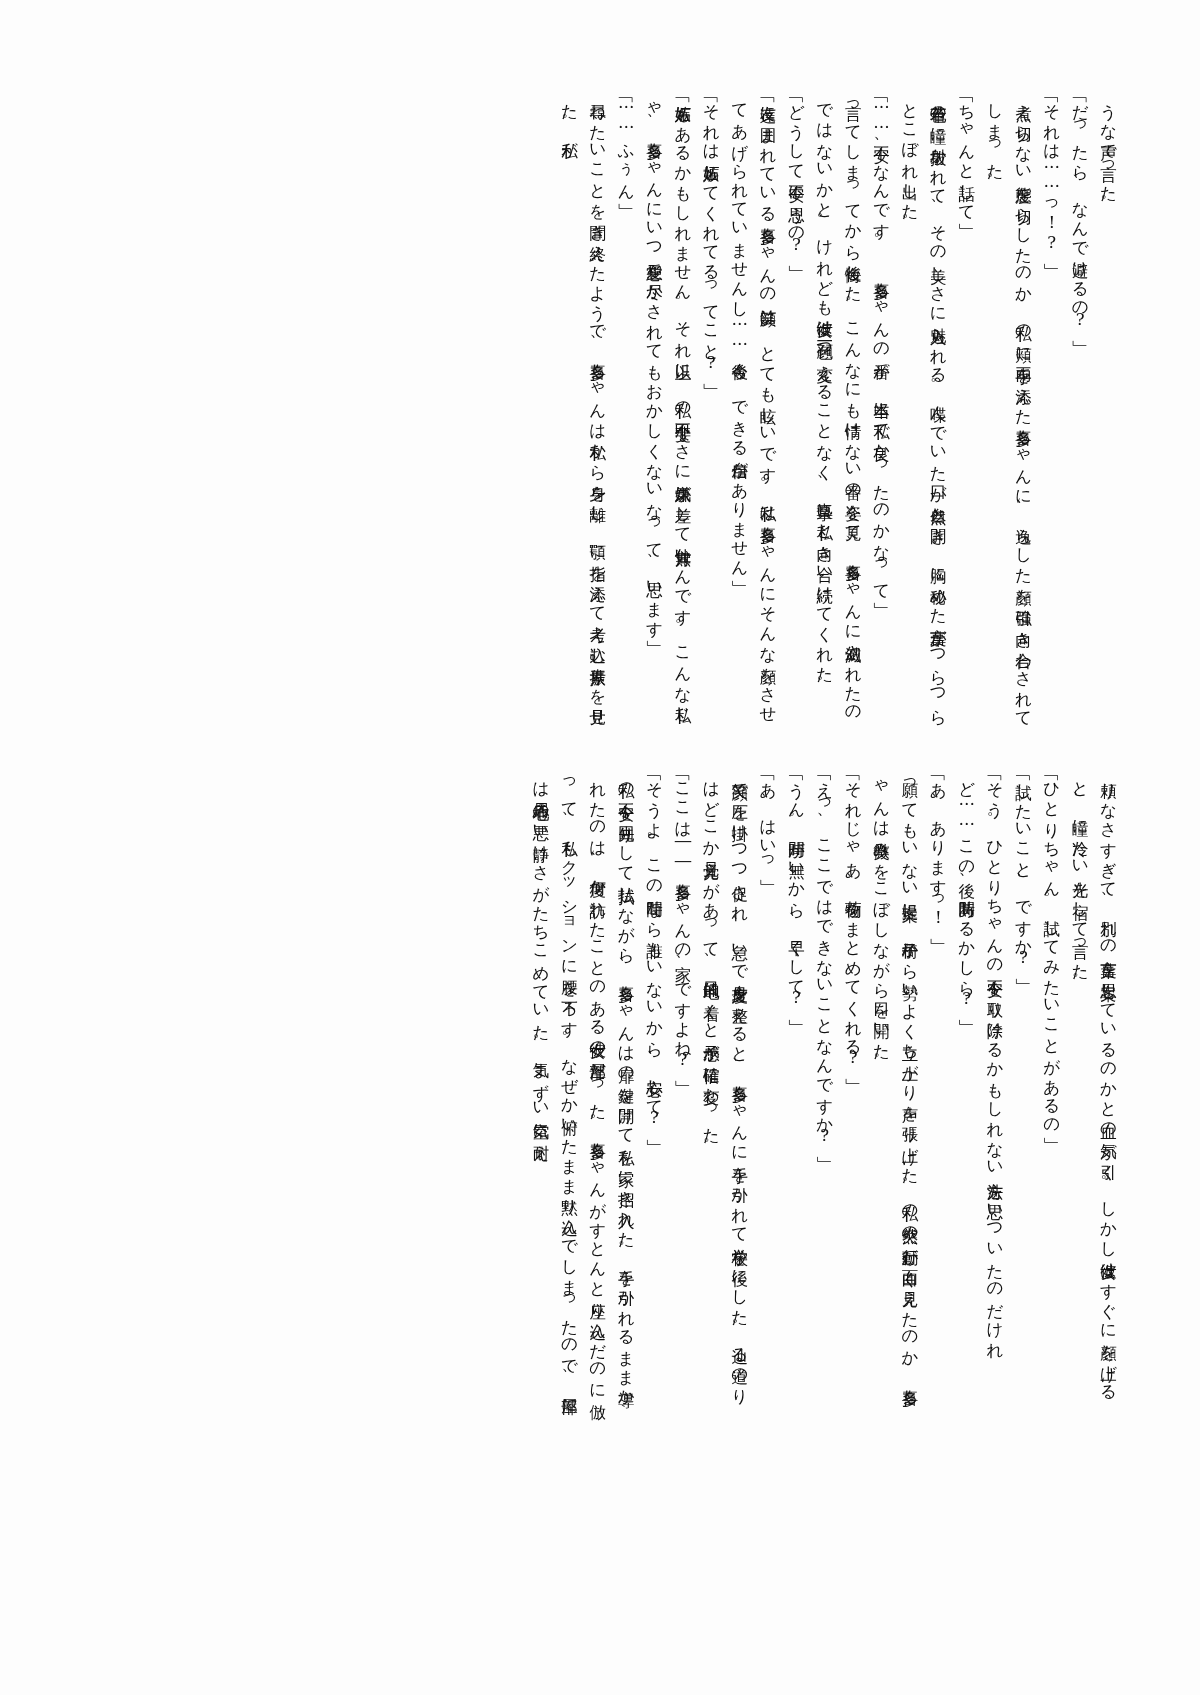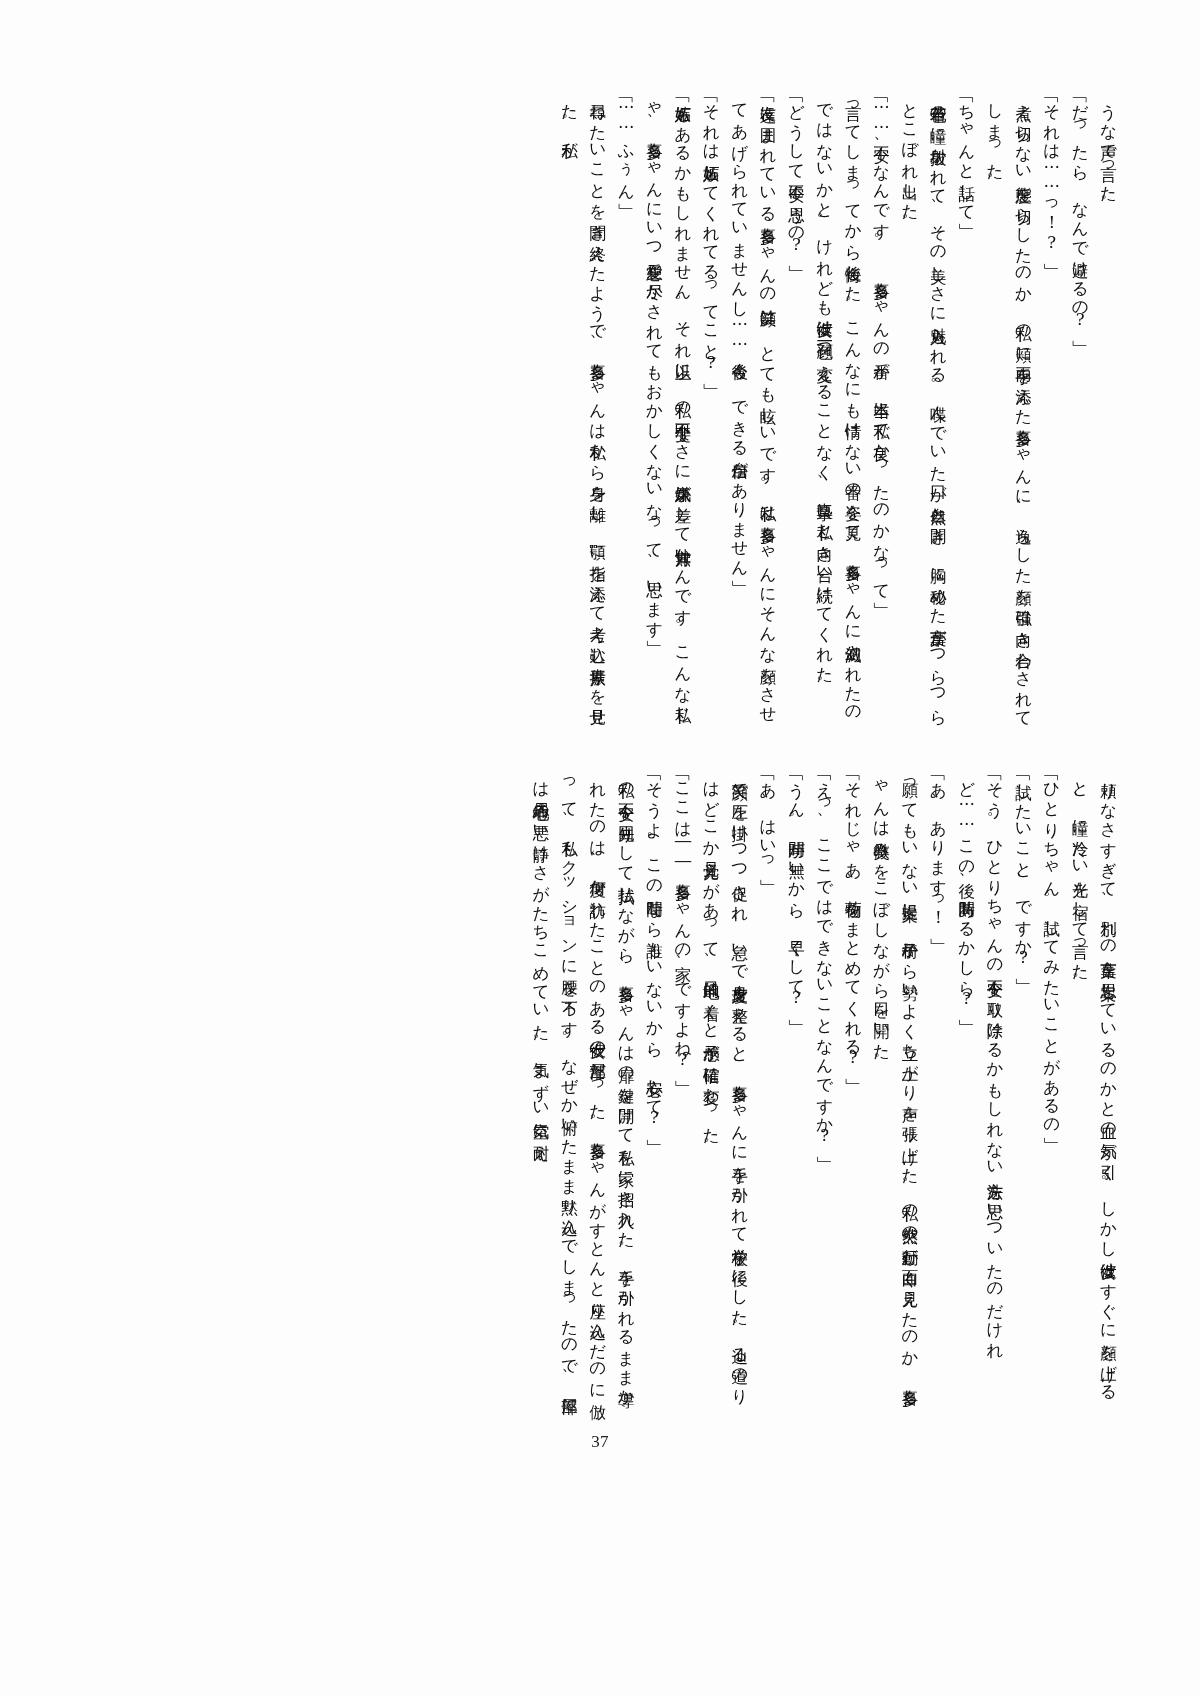--- a/index.html
+++ b/index.html
@@ -91,15 +91,14 @@
     <p class="para">「それじゃあ、荷物をまとめてくれる?」</p>
     <p class="para">「えっ、ここではできないことなんですか?」</p>
     <p class="para">「うん。時間が無いから、早くして?」</p>
     <p class="para">「あ、はいっ」</p>
     <p class="para">笑顔で圧を掛けつつ促され、急いで身支度を整えると、喜多ちゃんに手を引かれて学校を後にした。辿る道のりはどこか見覚えがあって、目的地に着くと予感が確信に変わった。</p>
     <p class="para">「ここは――喜多ちゃんの家、ですよね?」</p>
     <p class="para">「そうよ。この時間なら誰もいないから、安心して?」</p>
     <p class="para">私の不安を先回りして払拭しながら、喜多ちゃんは扉の鍵を開けて私を家に招き入れた。手を引かれるまま導かれたのは、何度か訪れたことのある彼女の部屋だった。喜多ちゃんがすとんと座り込んだのに倣って、私もクッションに腰を下ろす。なぜか俯いたまま黙り込んでしまったので、部屋には居心地の悪い静けさがたちこめていた。気まずい空気に耐え</p>
   </div>
 
-  <div class="page-number">37</div>
 
 </div>
 
 </body></html>

